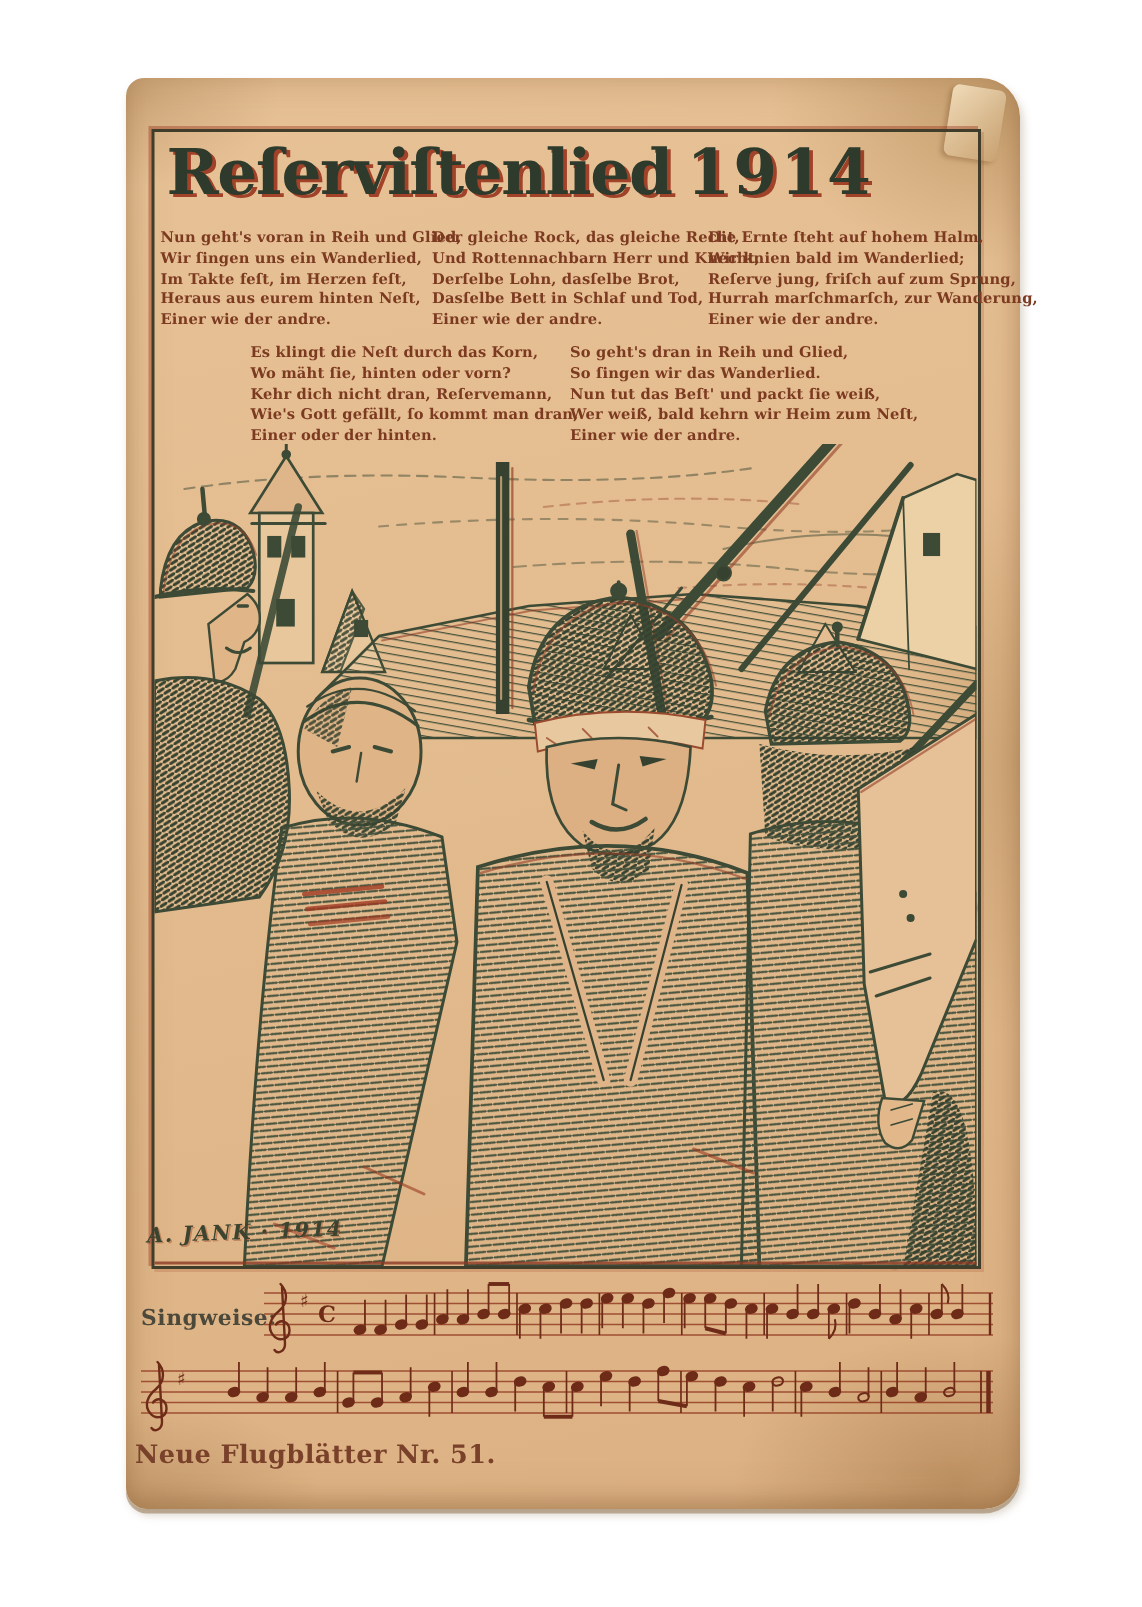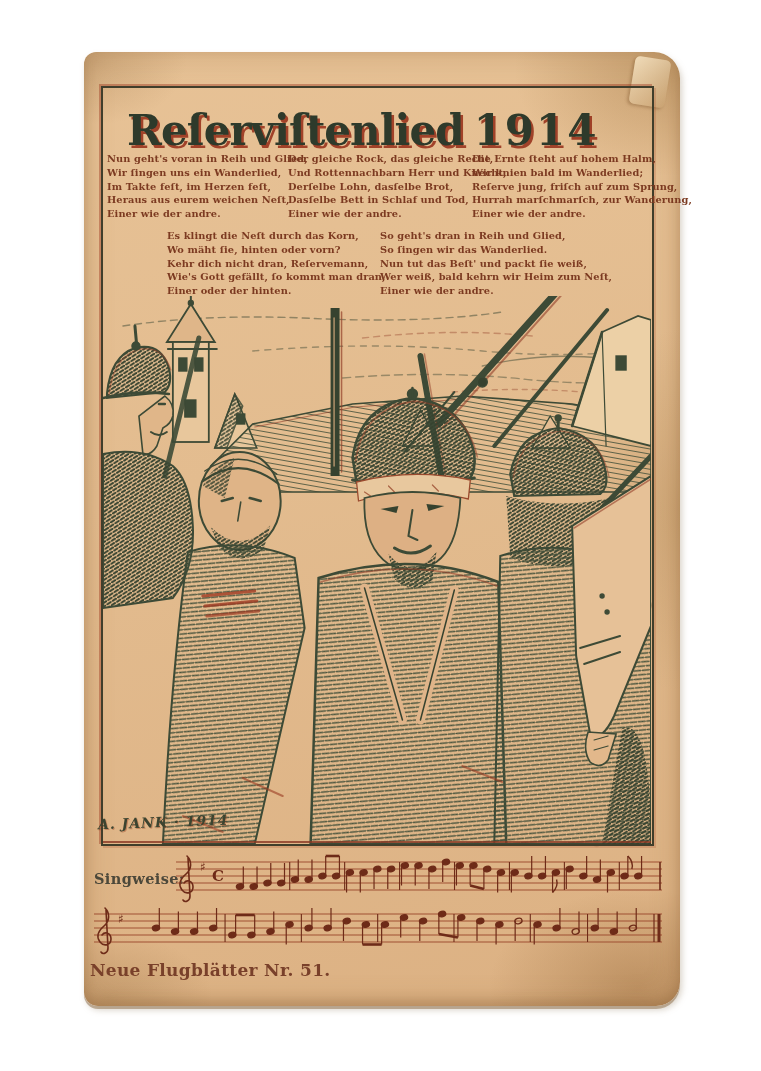--- a/index.html
+++ b/index.html
@@ -28,21 +28,21 @@
     background:linear-gradient(135deg, rgba(242,222,188,.95), rgba(196,156,104,.35));
     transform:rotate(9deg);border-radius:5px;
     box-shadow:-2px 2px 3px rgba(120,80,40,.35);
   }
   .frame{
     position:absolute;left:17px;top:34px;width:553px;height:760px;box-sizing:border-box;
     border:2.5px solid #403e2b;
     box-shadow:-2px -2px 0 rgba(153,48,24,.40), 2px 2px 0 rgba(153,48,24,.18);
   }
   .title{
-    position:absolute;left:8px;top:2px;margin:16px;white-space:nowrap;
+    position:absolute;left:8px;top:2px;margin:0;white-space:nowrap;
     font-size:42px;font-weight:bold;letter-spacing:-1px;color:#2e3a2b;
     text-shadow:2.5px 2.5px 0 rgba(148,44,22,.85);
     font-family:"DejaVu Serif","Liberation Serif",serif;
   }
   .title .yr{letter-spacing:2px;margin-left:10px;}
   .verse{
     position:absolute;width:182px;color:#7c3a21;font-size:9.8px;line-height:13.8px;
     font-weight:bold;letter-spacing:.1px;
   }
   .verse div{white-space:nowrap;}
@@ -75,21 +75,21 @@
 <div class="card">
   <div class="crease"></div>
 
   <div class="frame">
     <h1 class="title"><span>Reſerviſtenlied</span><span class="yr">1914</span></h1>
 
     <div class="verse v1">
       <div>Nun geht's voran in Reih und Glied,</div>
       <div>Wir ſingen uns ein Wanderlied,</div>
       <div>Im Takte feſt, im Herzen feſt,</div>
-      <div>Heraus aus eurem weichen Neſt,</div>
+      <div>Heraus aus eurem hinten Neſt,</div>
       <div>Einer wie der andre.</div>
     </div>
     <div class="verse v2">
       <div>Der gleiche Rock, das gleiche Recht,</div>
       <div>Und Rottennachbarn Herr und Knecht,</div>
       <div>Derſelbe Lohn, dasſelbe Brot,</div>
       <div>Dasſelbe Bett in Schlaf und Tod,</div>
       <div>Einer wie der andre.</div>
     </div>
     <div class="verse v3">

